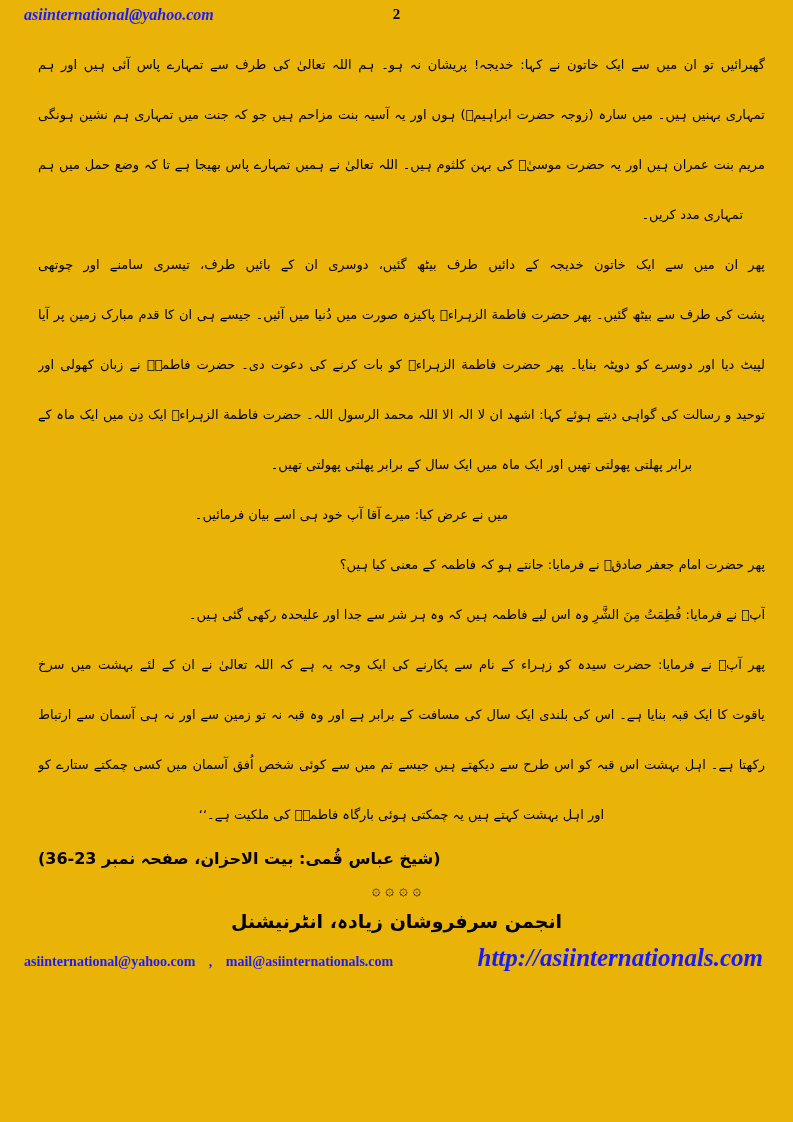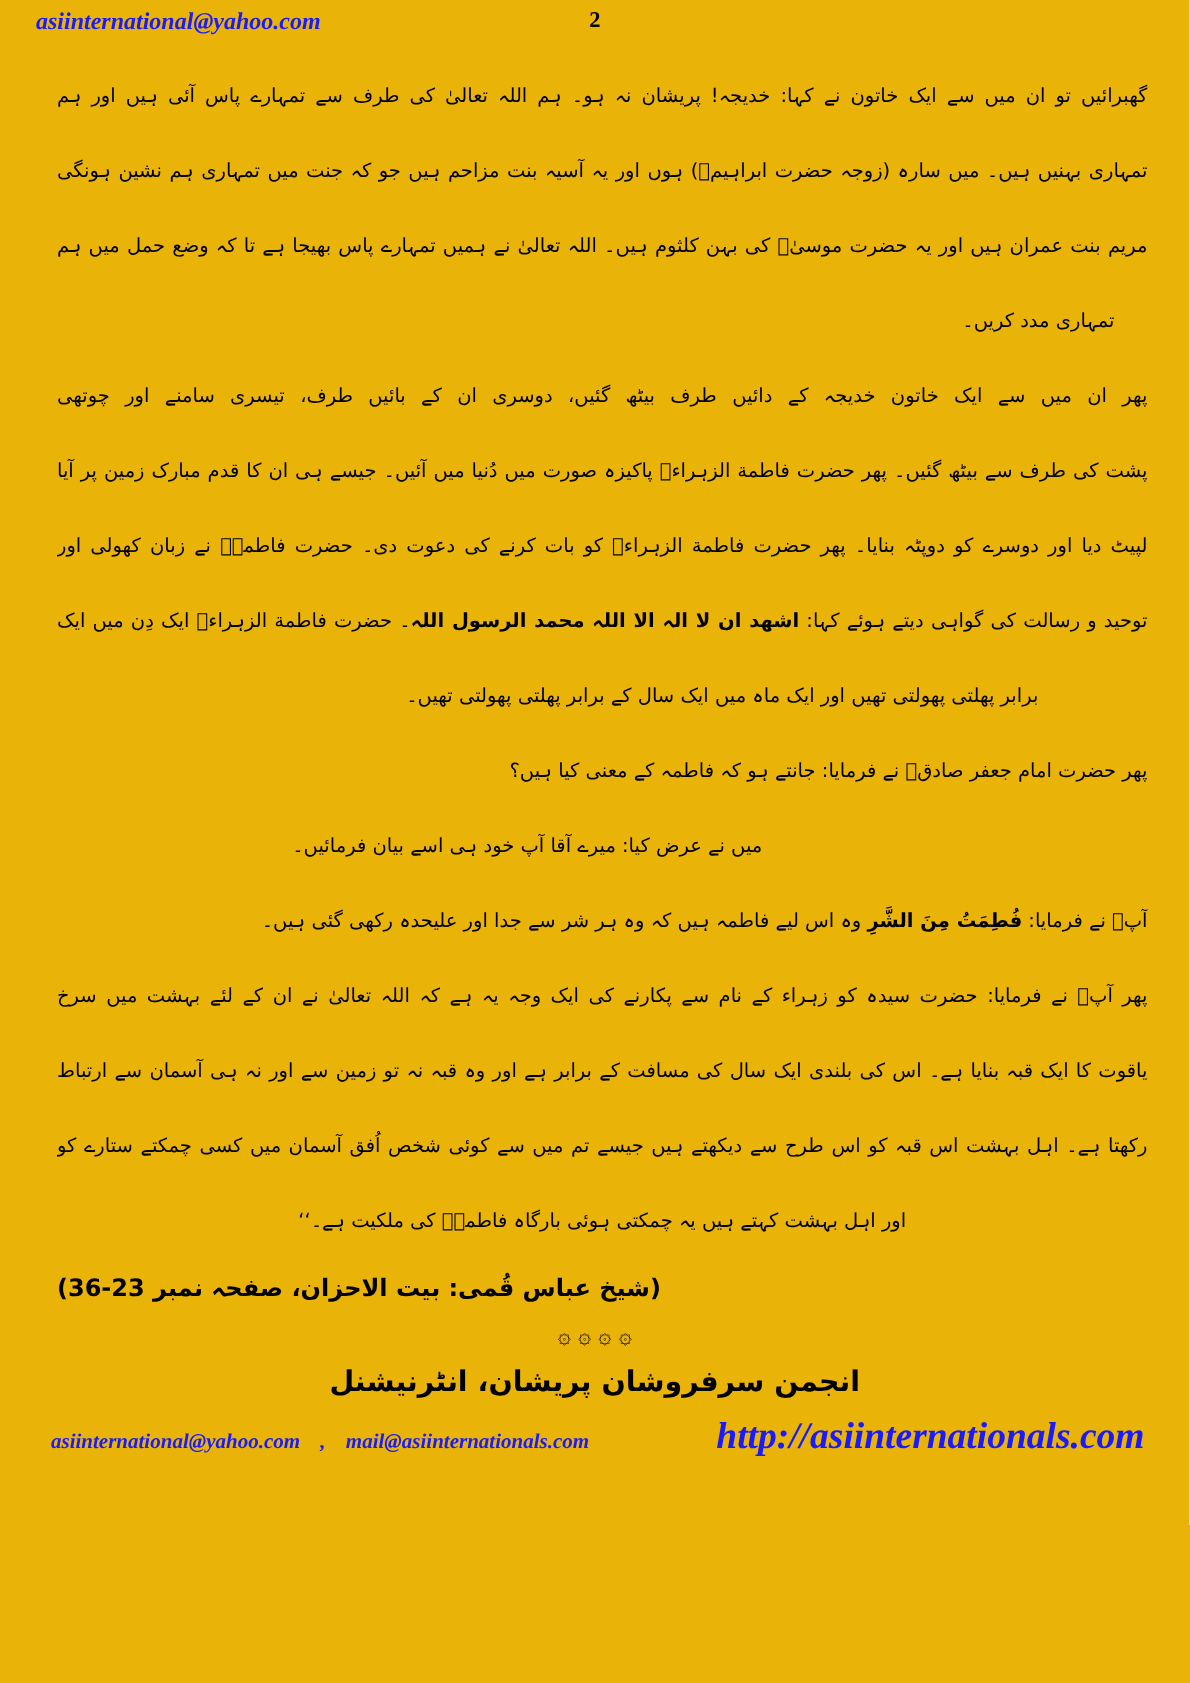--- a/index.html
+++ b/index.html
@@ -47,21 +47,21 @@
     height: 50px;
     white-space: normal;
     overflow: hidden;
   }
   .line.justify { text-align: justify; text-align-last: justify; }
   .line.right   { text-align: right; }
   .line.center  { text-align: center; }
   .line.pad-right   { padding-right: 22px; }
   .line.shift-right { padding-left: 160px; }
   .line.shift-left  { padding-right: 100px; }
-  .bold-naskh { font-weight: bold; }
+  .bold-naskh { font-weight: normal; }
   
   .citation {
     direction: rtl;
     text-align: left;
     padding: 0 38px;
     line-height: 38px;
     font-size: 16px;
     font-weight: bold;
     color: #000;
   }
@@ -85,25 +85,23 @@
   }
   
   .footer {
     display: flex;
     justify-content: space-between;
     align-items: baseline;
     padding: 6px 30px 0 24px;
   }
   .footer-emails {
     font-family: "Liberation Serif", serif;
-    font-style: italic;
     font-weight: bold;
     font-size: 14px;
     color: #1a1aff;
-    margin-left: 10px;
   }
   .footer-emails .sep { padding: 0 10px; }
   .footer-website {
     font-family: "Liberation Serif", serif;
     font-style: italic;
     font-weight: bold;
     font-size: 25px;
     color: #1a1aff;
   }
 </style>
@@ -121,34 +119,34 @@
 
   <div class="line justify"><span>گھبرائیں تو ان میں سے ایک خاتون نے کہا: خدیجہ! پریشان نہ ہو۔ ہم اللہ تعالیٰ کی طرف سے تمہارے پاس آئی ہیں اور ہم</span></div>
       <div class="line justify"><span>تمہاری بہنیں ہیں۔ میں سارہ (زوجہ حضرت ابراہیمؑ) ہوں اور یہ آسیہ بنت مزاحم ہیں جو کہ جنت میں تمہاری ہم نشین ہونگی اور یہ</span></div>
       <div class="line justify"><span>مریم بنت عمران ہیں اور یہ حضرت موسیٰؑ کی بہن کلثوم ہیں۔ اللہ تعالیٰ نے ہمیں تمہارے پاس بھیجا ہے تا کہ وضع حمل میں ہم</span></div>
       <div class="line right pad-right"><span>تمہاری مدد کریں۔</span></div>
       <div class="line justify"><span>پھر ان میں سے ایک خاتون خدیجہ کے دائیں طرف بیٹھ گئیں، دوسری ان کے بائیں طرف، تیسری سامنے اور چوتھی</span></div>
       <div class="line justify"><span>پشت کی طرف سے بیٹھ گئیں۔ پھر حضرت فاطمة الزہراءؑ پاکیزہ صورت میں دُنیا میں آئیں۔ جیسے ہی ان کا قدم مبارک زمین پر آیا</span></div>
       <div class="line justify"><span>لپیٹ دیا اور دوسرے کو دوپٹہ بنایا۔ پھر حضرت فاطمة الزہراءؑ کو بات کرنے کی دعوت دی۔ حضرت فاطمہؑ نے زبان کھولی اور</span></div>
       <div class="line justify"><span>توحید و رسالت کی گواہی دیتے ہوئے کہا: </span><span class="bold-naskh">اشھد ان لا الہ الا اللہ محمد الرسول اللہ</span><span>۔ حضرت فاطمة الزہراءؑ ایک دِن میں ایک ماہ کے</span></div>
       <div class="line center shift-right"><span>برابر پھلتی پھولتی تھیں اور ایک ماہ میں ایک سال کے برابر پھلتی پھولتی تھیں۔</span></div>
+      <div class="line center shift-left"><span>میں نے عرض کیا: میرے آقا آپ خود ہی اسے بیان فرمائیں۔</span></div>
       <div class="line right"><span>پھر حضرت امام جعفر صادقؑ نے فرمایا: جانتے ہو کہ فاطمہ کے معنی کیا ہیں؟</span></div>
-      <div class="line center shift-left"><span>میں نے عرض کیا: میرے آقا آپ خود ہی اسے بیان فرمائیں۔</span></div>
       <div class="line right"><span>آپؑ نے فرمایا: </span><span class="bold-naskh">فُطِمَتُ مِنَ الشَّرِ</span><span> وہ اس لیے فاطمہ ہیں کہ وہ ہر شر سے جدا اور علیحدہ رکھی گئی ہیں۔</span></div>
       <div class="line justify"><span>پھر آپؑ نے فرمایا: حضرت سیدہ کو زہراء کے نام سے پکارنے کی ایک وجہ یہ ہے کہ اللہ تعالیٰ نے ان کے لئے بہشت میں سرخ</span></div>
       <div class="line justify"><span>یاقوت کا ایک قبہ بنایا ہے۔ اس کی بلندی ایک سال کی مسافت کے برابر ہے اور وہ قبہ نہ تو زمین سے اور نہ ہی آسمان سے ارتباط</span></div>
       <div class="line justify"><span>رکھتا ہے۔ اہل بہشت اس قبہ کو اس طرح سے دیکھتے ہیں جیسے تم میں سے کوئی شخص اُفق آسمان میں کسی چمکتے ستارے کو دیکھتا ہے۔</span></div>
       <div class="line center"><span>اور اہل بہشت کہتے ہیں یہ چمکتی ہوئی بارگاہ فاطمہؑ کی ملکیت ہے۔‘‘</span></div>
     </div>
 
   <div class="citation">(شیخ عباس قُمی: بیت الاحزان، صفحہ نمبر 23-36)</div>
 
   <div class="ornaments">۞ ۞ ۞ ۞</div>
 
-  <div class="org-title">انجمن سرفروشان پریشان، انٹرنیشنل</div>
+  <div class="org-title">انجمن سرفروشان زیادہ، انٹرنیشنل</div>
 
   <div class="footer">
     <span class="footer-emails">
       <span>asiinternational@yahoo.com</span>
       <span class="sep">,</span>
       <span>mail@asiinternationals.com</span>
     </span>
     <span class="footer-website">http://asiinternationals.com</span>
   </div>
 

